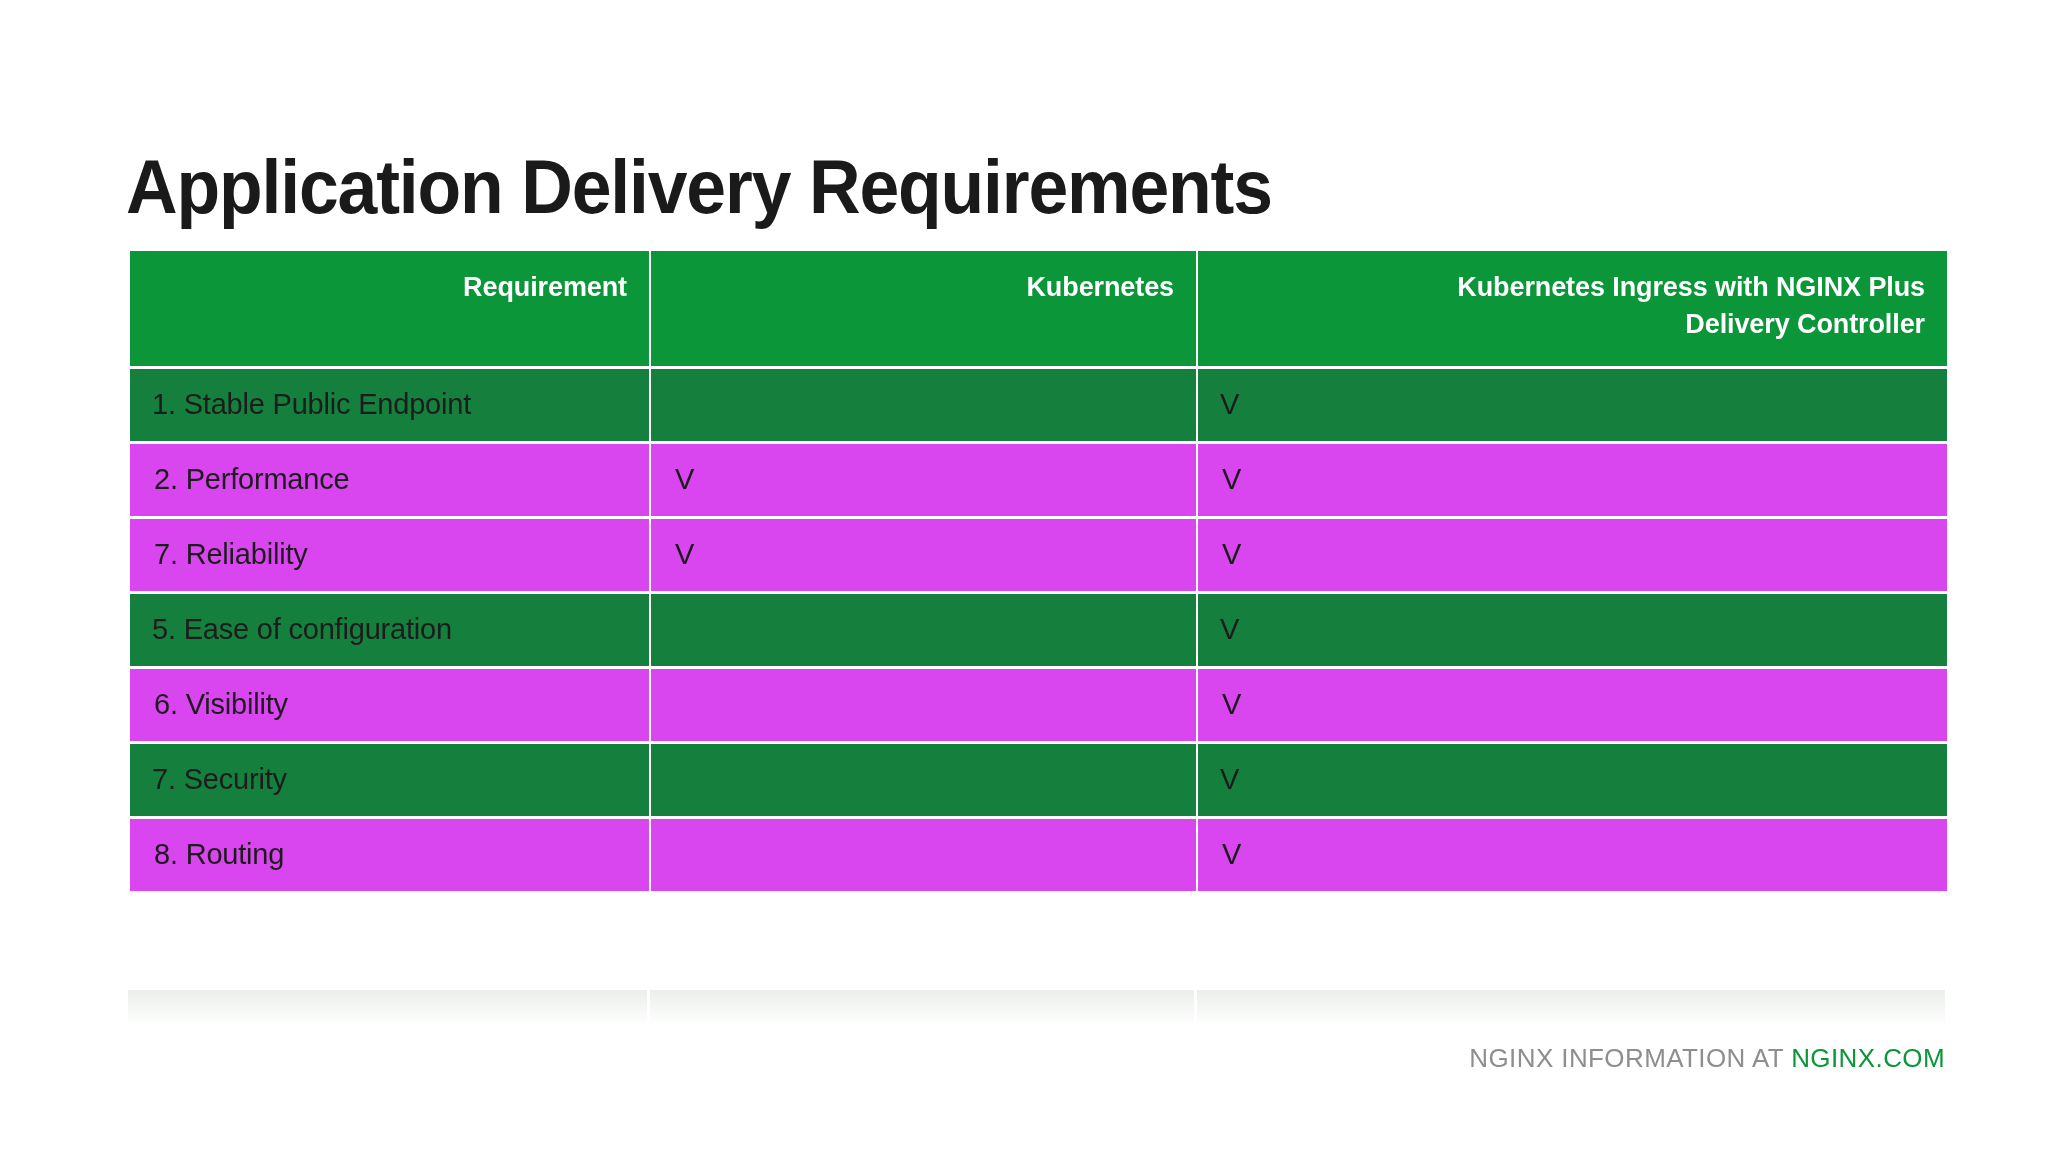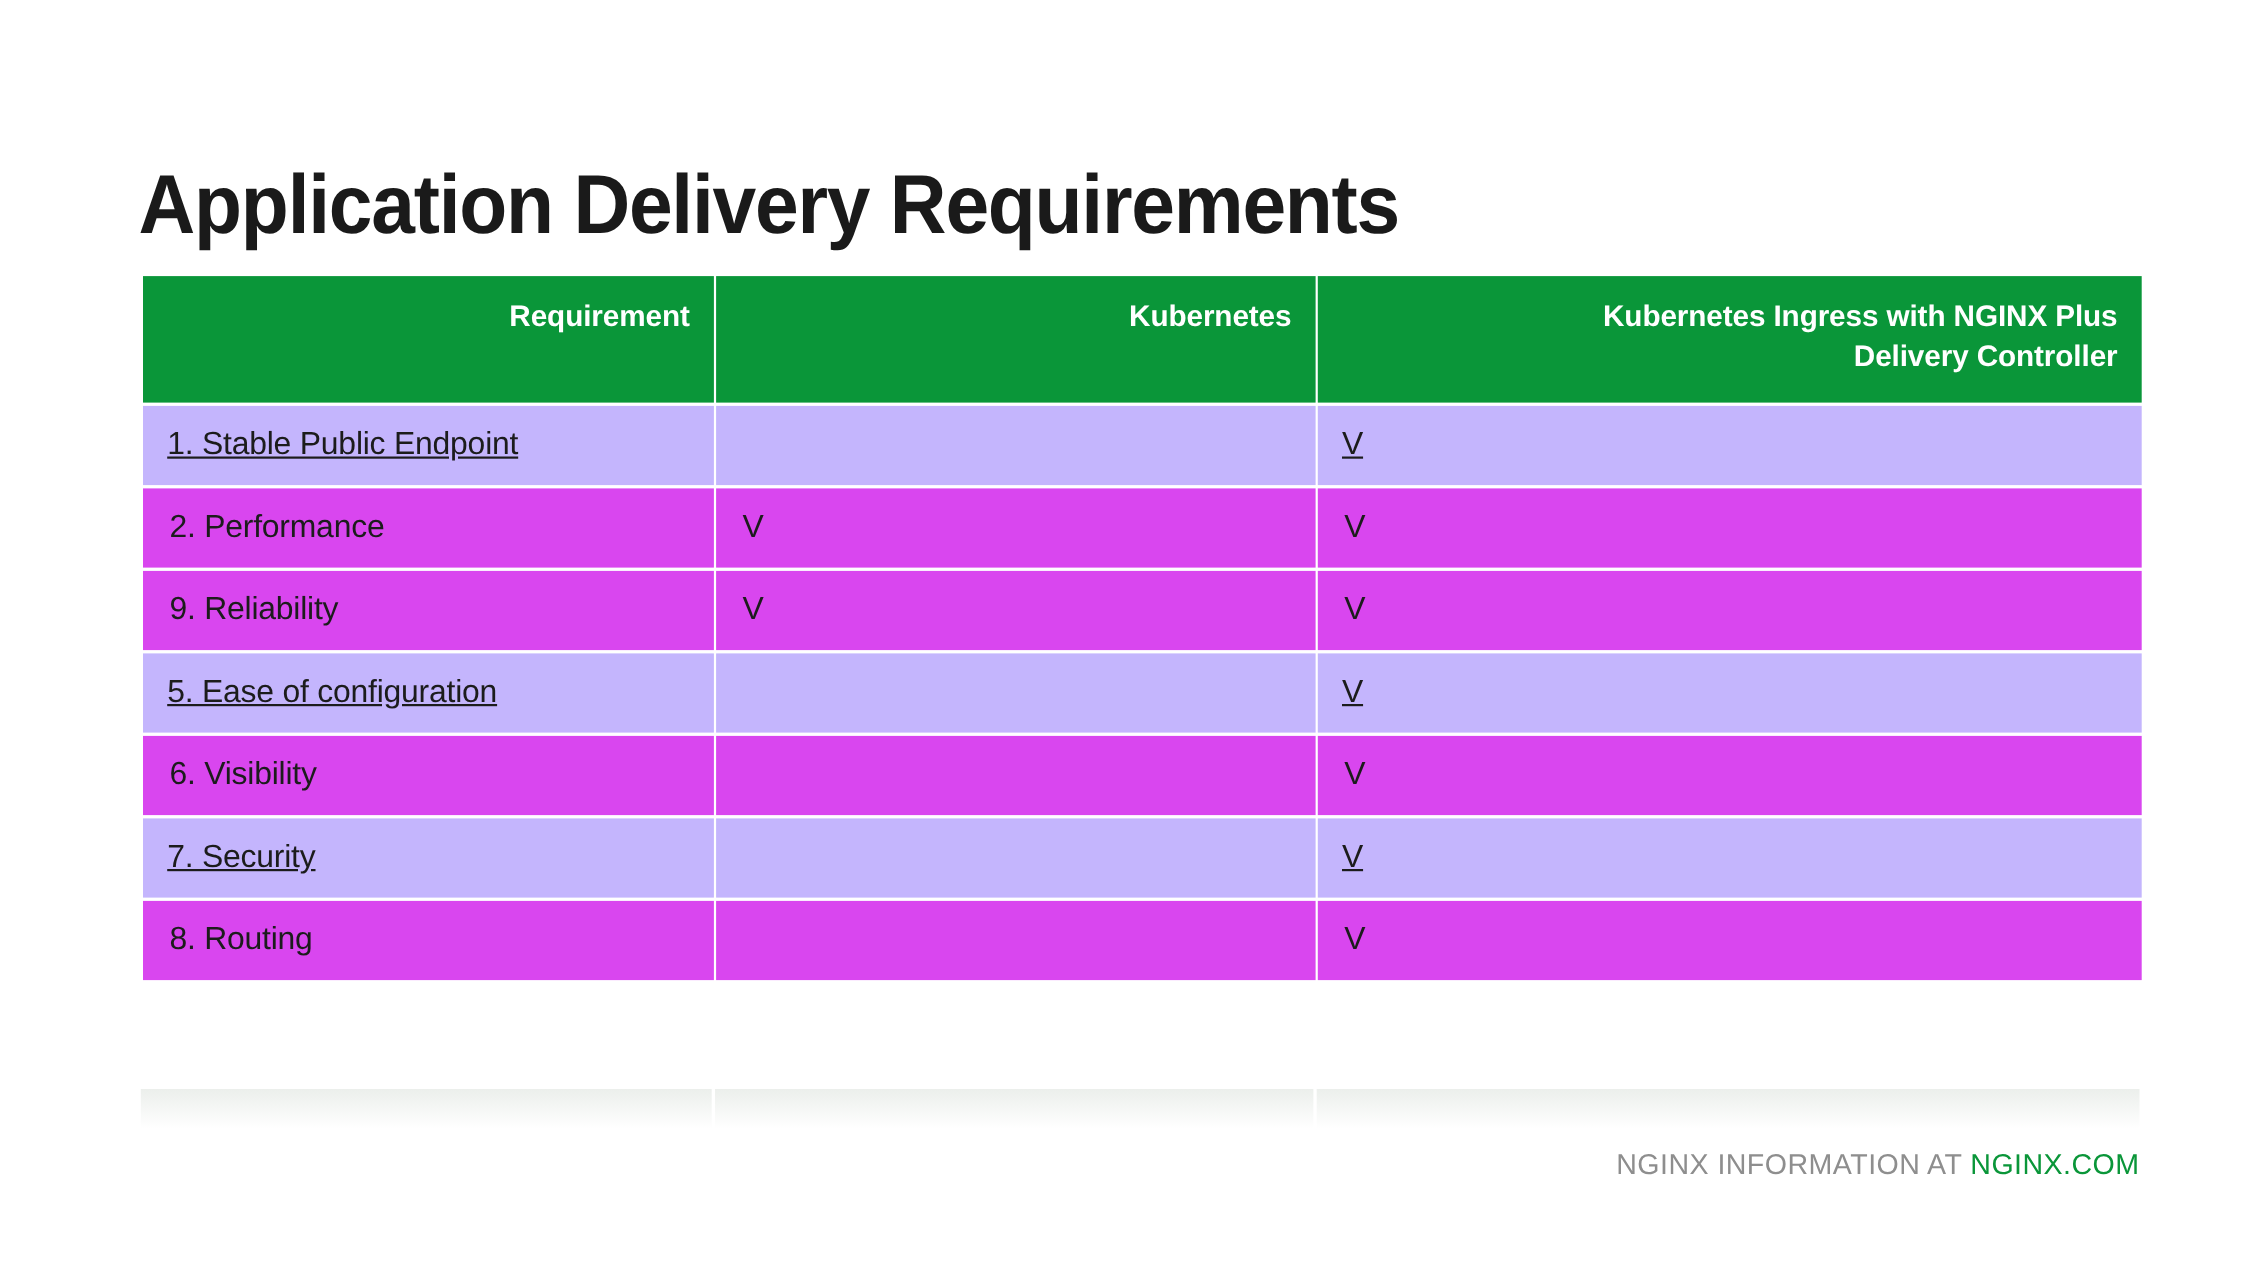--- a/index.html
+++ b/index.html
@@ -71,21 +71,21 @@
     font-size: 29px;
     font-weight: normal;
     color: #1c1c1c;
     text-align: left;
     vertical-align: middle;
     padding: 0 22px;
     height: 72px;
     letter-spacing: -0.2px;
   }
 
-  .req-table tbody tr.row-dark td { background: #c4b5fd; text-decoration: underline; }
+  .req-table tbody tr.row-dark td { background: #15803d; }
   .req-table tbody tr.row-light td { background: #d946ef; padding-left: 24px; }
 
   
   .table-fade {
     position: absolute;
     left: 128px;
     top: 990px;
     width: 1817px;
     height: 36px;
     background: linear-gradient(to bottom, rgba(232,236,232,0.85), rgba(232,236,232,0));
@@ -146,21 +146,21 @@
       </tr>
 
       <tr class="row-light">
         <td>2. Performance</td>
         <td>V</td>
         <td>V</td>
       </tr>
 
 
       <tr class="row-light">
-        <td>9. Reliability</td>
+        <td>7. Reliability</td>
         <td>V</td>
         <td>V</td>
       </tr>
 
       <tr class="row-dark">
         <td>5. Ease of configuration</td>
         <td></td>
         <td>V</td>
       </tr>
 

